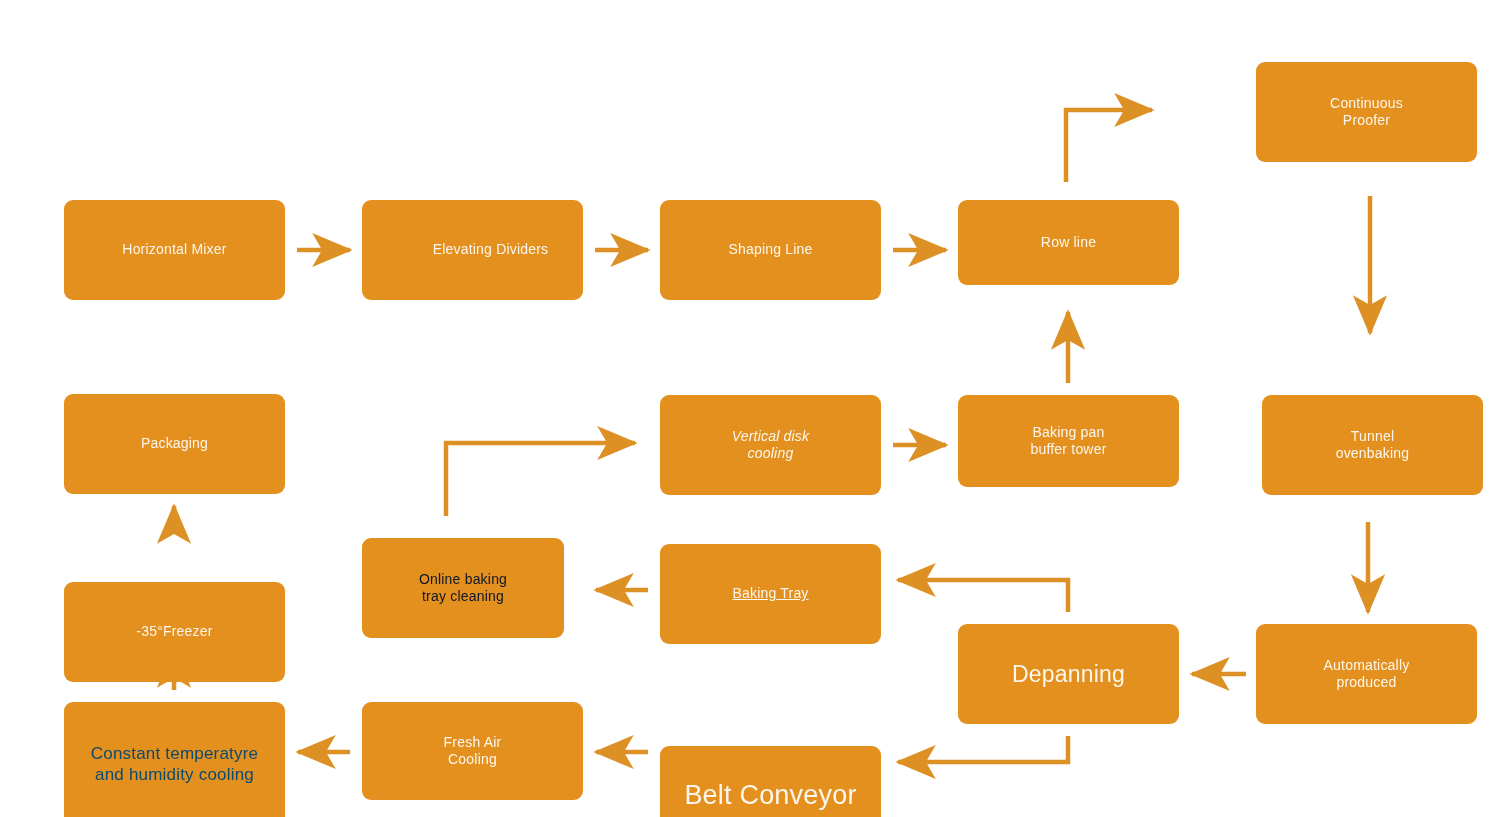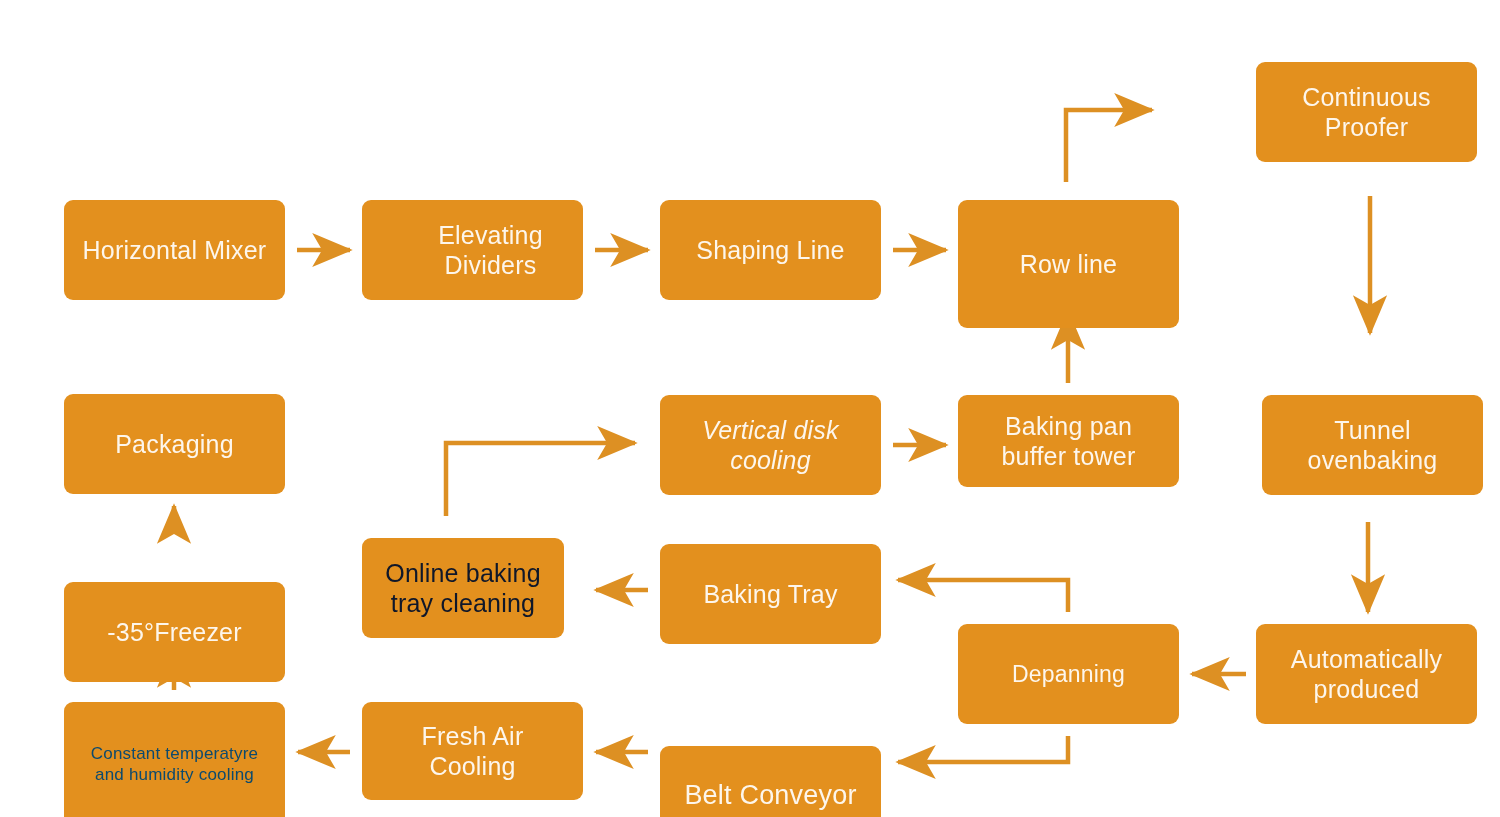--- a/index.html
+++ b/index.html
@@ -42,21 +42,21 @@
     padding: 2px 8px;
     z-index: 2;
     user-select: none;
   }
   .node .label {
     display: block;
     width: 100%;
     white-space: pre-line;
   }
   .fs-sm  { font-size: 17px; }
-  .fs-md  { font-size: 25px; }
+  .fs-md  { font-size: 14px; }
   .fs-lg  { font-size: 23px; }
   .fs-xl  { font-size: 27px; }
 </style>
 </head>
 <body>
 
 <div id="canvas">
 
   <svg id="connectors" viewBox="0 0 1500 817" xmlns="http://www.w3.org/2000/svg">
     <defs>
@@ -88,21 +88,21 @@
   <div id="node-layer">
       <div class="node fs-md" style="left: 64px; top: 200px; width: 221px; height: 100px; background: rgb(227, 144, 30); color: rgb(253, 246, 236);">
         <span class="label">Horizontal Mixer</span>
       </div>
       <div class="node fs-md" style="left: 362px; top: 200px; width: 221px; height: 100px; background: rgb(227, 144, 30); color: rgb(253, 246, 236); padding-left: 44px;">
         <span class="label">Elevating Dividers</span>
       </div>
       <div class="node fs-md" style="left: 660px; top: 200px; width: 221px; height: 100px; background: rgb(227, 144, 30); color: rgb(253, 246, 236);">
         <span class="label">Shaping Line</span>
       </div>
-      <div class="node fs-md" style="left: 958px; top: 200px; width: 221px; height: 128px; background: rgb(227, 144, 30); color: rgb(253, 246, 236);">
+      <div class="node fs-md" style="left: 958px; top: 200px; width: 221px; height: 85px; background: rgb(227, 144, 30); color: rgb(253, 246, 236);">
         <span class="label">Row line</span>
       </div>
       <div class="node fs-md" style="left: 1256px; top: 62px; width: 221px; height: 100px; background: rgb(227, 144, 30); color: rgb(253, 246, 236);">
         <span class="label">Continuous
 Proofer</span>
       </div>
       <div class="node fs-md" style="left: 1262px; top: 395px; width: 221px; height: 100px; background: rgb(227, 144, 30); color: rgb(253, 246, 236);">
         <span class="label">Tunnel
 ovenbaking</span>
       </div>
@@ -121,21 +121,21 @@
       <div class="node fs-md" style="left: 64px; top: 394px; width: 221px; height: 100px; background: rgb(227, 144, 30); color: rgb(253, 246, 236);">
         <span class="label">Packaging</span>
       </div>
       <div class="node fs-md" style="left: 64px; top: 538px; width: 221px; height: 100px; background: rgb(227, 144, 30); color: rgb(253, 246, 236); margin-top: 44px;">
         <span class="label">-35°Freezer</span>
       </div>
       <div class="node fs-md" style="left: 362px; top: 538px; width: 202px; height: 100px; background: rgb(227, 144, 30); color: #0f172a;">
         <span class="label">Online baking
 tray cleaning</span>
       </div>
-      <div class="node fs-md" style="left: 660px; top: 544px; width: 221px; height: 100px; background: rgb(227, 144, 30); color: rgb(253, 246, 236);">
+      <div class="node fs-md" style="left: 660px; top: 544px; width: 221px; height: 100px; background: rgb(227, 144, 30); color: rgb(253, 246, 236); text-decoration: underline;">
         <span class="label">Baking Tray</span>
       </div>
       <div class="node fs-lg" style="left: 958px; top: 624px; width: 221px; height: 100px; background: rgb(227, 144, 30); color: rgb(253, 246, 236);">
         <span class="label">Depanning</span>
       </div>
       <div class="node fs-sm" style="left: 64px; top: 702px; width: 221px; height: 126px; background: rgb(227, 144, 30); color: #0c4a6e;">
         <span class="label">Constant temperatyre
 and humidity cooling</span>
       </div>
       <div class="node fs-md" style="left: 362px; top: 702px; width: 221px; height: 98px; background: rgb(227, 144, 30); color: rgb(253, 246, 236);">

